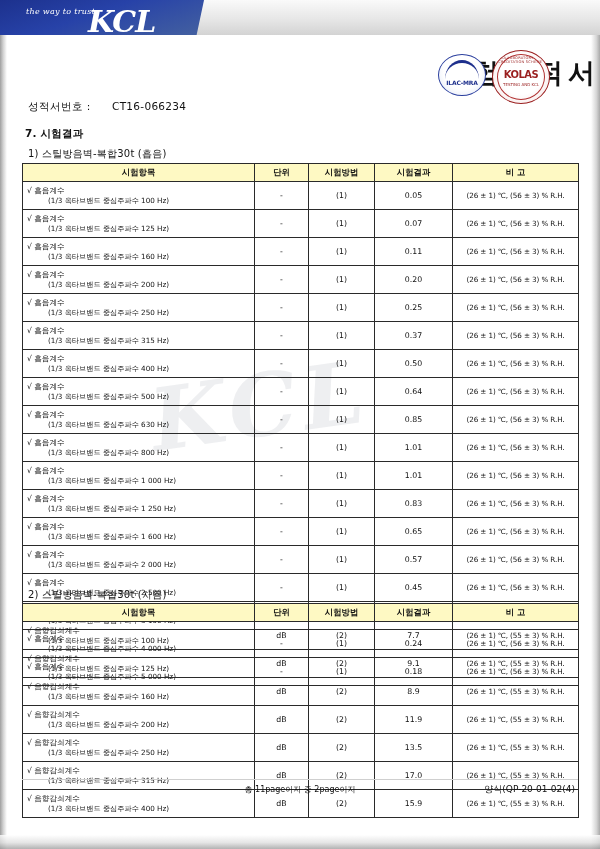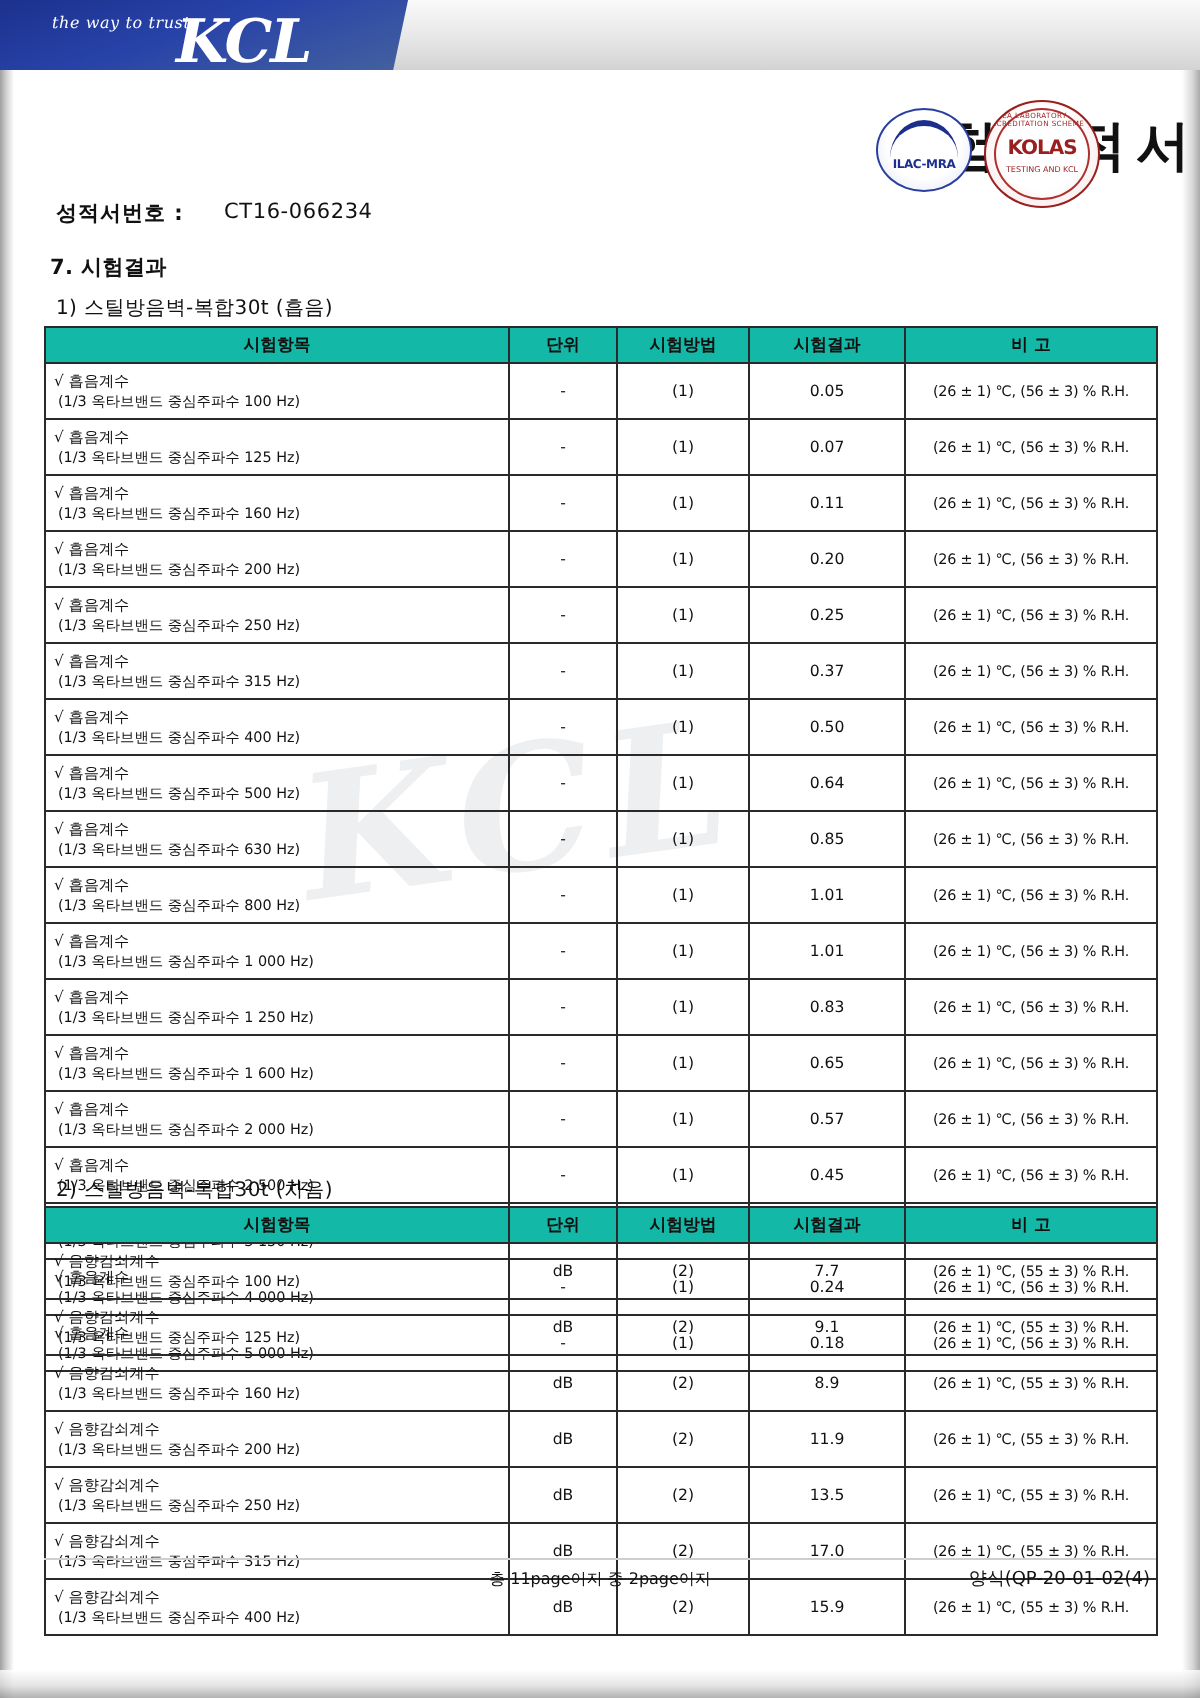--- a/index.html
+++ b/index.html
@@ -165,21 +165,20 @@
     color: #9a1f1f;
     letter-spacing: .2px;
   }
   
   .report-no-label {
     position: absolute;
     left: 28px; top: 100px;
     font-size: 10.5px;
     color: #111;
     letter-spacing: .5px;
-    font-weight: bold;
   }
   .report-no-value {
     position: absolute;
     left: 112px; top: 100px;
     font-size: 10.5px;
     color: #111;
     letter-spacing: .3px;
   }
   
   .sec-head {
@@ -221,30 +220,30 @@
   table.rep th, table.rep td {
     border: 1px solid #2a2a2a;
     padding: 0;
     text-align: center;
     vertical-align: middle;
   }
   table.rep thead th {
     height: 17px;
     font-weight: bold;
     font-size: 8.4px;
-    background: #14b8a6;
+    background: #fef9c3;
   }
   table.rep td.item {
     text-align: left;
     padding: 1px 0 1px 4px;
     line-height: 1.28;
     height: 25px;
   }
   .item-l1 { font-size: 7.6px; display: block; }
-  .item-l2 { font-size: 7.2px; display: block; padding-left: 2px; }
+  .item-l2 { font-size: 7.2px; display: block; padding-left: 2px; margin-left: 19px; }
   td.unit, td.method, td.result { font-size: 7.8px; }
   td.remark { font-size: 7.2px; letter-spacing: -.1px; }
   
   .footer-center {
     position: absolute;
     left: 0; top: 784px;
     width: 600px;
     text-align: center;
     font-size: 8px;
     color: #111;

